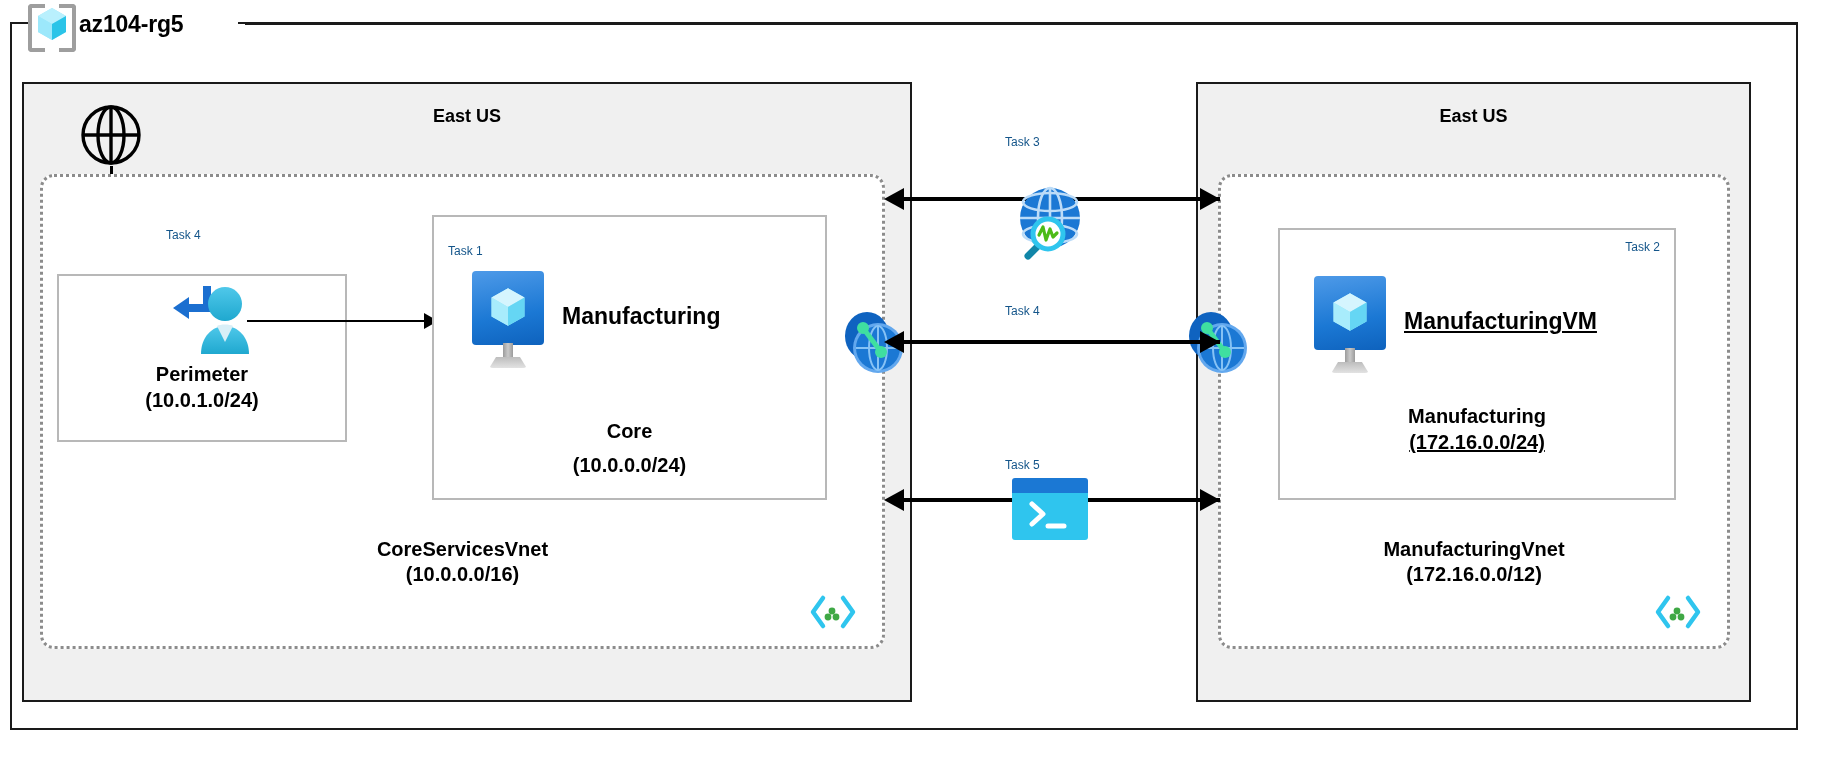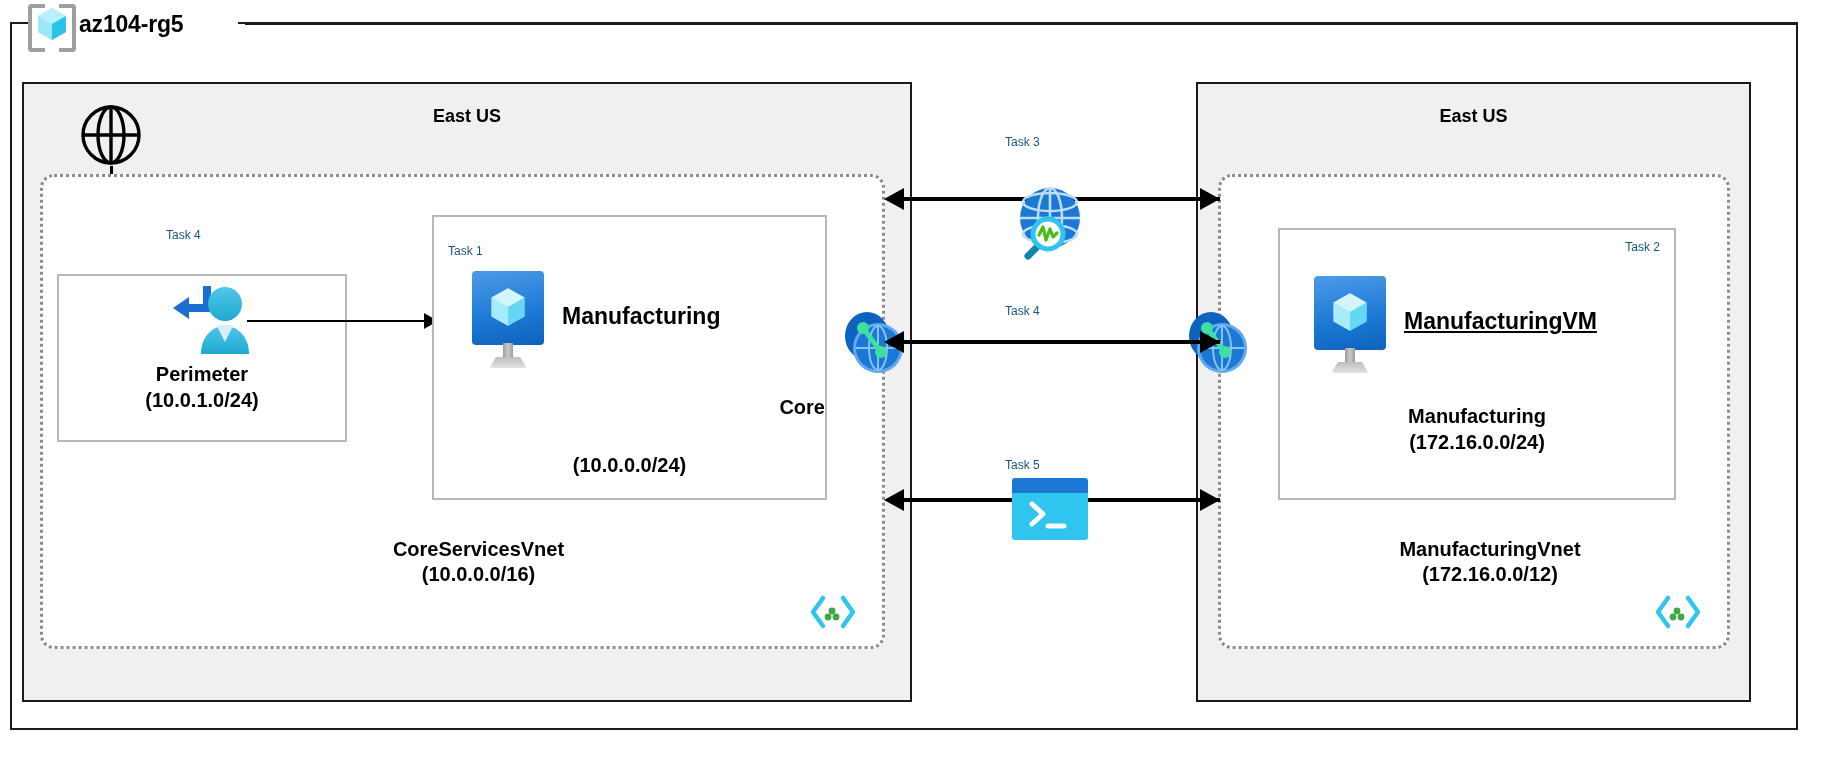--- a/index.html
+++ b/index.html
@@ -17,21 +17,21 @@
   .rg-icon{position:relative;width:48px;height:44px;}
   .rg-icon .brk{position:absolute;top:2px;width:13px;height:40px;border:4px solid #9e9e9e;}
   .rg-icon .brk.l{left:0;border-right:none;border-radius:4px 0 0 4px;}
   .rg-icon .brk.r{right:0;border-left:none;border-radius:0 4px 4px 0;}
 
   
   .region{position:absolute;background:#f0f0f0;border:2px solid #1a1a1a;box-sizing:border-box;}
   .region-title{position:absolute;top:22px;left:0;width:100%;text-align:center;
     font-size:18px;font-weight:bold;color:#000;}
   .vnet{position:absolute;border:3px dotted #8c8c8c;border-radius:14px;background:#ffffff;box-sizing:border-box;}
-  .vnet-name{position:absolute;left:16px;width:100%;text-align:center;font-size:20px;font-weight:bold;color:#000;line-height:1.25;}
+  .vnet-name{position:absolute;left:0;width:100%;text-align:center;font-size:20px;font-weight:bold;color:#000;line-height:1.25;}
   .subnet{position:absolute;border:2px solid #b8b8b8;background:#ffffff;box-sizing:border-box;}
   .subnet-label{position:absolute;left:0;width:100%;text-align:center;font-size:20px;font-weight:bold;color:#000;line-height:1.25;}
   .task-tag{position:absolute;font-size:12px;font-weight:normal;color:#14558a;}
 
   
   .globe-outline{position:absolute;}
   .vm-icon{position:absolute;}
   .vm-screen{position:absolute;left:0;top:0;width:100%;height:74%;border-radius:4px;
     background:linear-gradient(170deg,#4e9ae8 0%,#1b78d4 60%,#0e62bd 100%);}
   .vm-neck{position:absolute;left:43%;top:72%;width:14%;height:16%;
@@ -140,21 +140,21 @@
       <svg width="36" height="40" viewBox="0 0 30 34" style="position:absolute;left:18px;top:16px;">
         <polygon points="15,1 29,9 29,25 15,33 1,25 1,9" fill="#9ce8fb"></polygon>
         <polygon points="15,1 29,9 15,17 1,9" fill="#d5f5fe"></polygon>
         <polygon points="15,17 29,9 29,25 15,33" fill="#65d6f4"></polygon>
         <polygon points="15,17 1,9 1,25 15,33" fill="#a8ecfc"></polygon>
       </svg>
       <span class="vm-neck"></span>
       <span class="vm-base"></span>
     </div>
     <div class="vm-label" style="left:128px;top:86px;">Manufacturing</div>
-    <div class="subnet-label" style="top:178px;text-align:right;">Core</div>
+    <div class="subnet-label" style="top:202px;">Core</div>
     <div class="subnet-label" style="top:212px;margin-top:24px;">(10.0.0.0/24)</div>
   </div>
 
   <span class="peer-icon" style="left:838px;top:306px;">
     <svg width="70" height="72" viewBox="0 0 70 72">
       <ellipse cx="29" cy="30" rx="22" ry="24" fill="#0f63c0"></ellipse>
       <circle cx="40" cy="42" r="25" fill="#63a8ee"></circle>
       <circle cx="40" cy="42" r="22" fill="#1b78d4"></circle>
       <ellipse cx="40" cy="42" rx="9" ry="22" fill="none" stroke="#86c2f5" stroke-width="2"></ellipse>
       <line x1="18" y1="42" x2="62" y2="42" stroke="#86c2f5" stroke-width="2"></line>
@@ -191,21 +191,21 @@
         <polygon points="15,1 29,9 29,25 15,33 1,25 1,9" fill="#9ce8fb"></polygon>
         <polygon points="15,1 29,9 15,17 1,9" fill="#d5f5fe"></polygon>
         <polygon points="15,17 29,9 29,25 15,33" fill="#65d6f4"></polygon>
         <polygon points="15,17 1,9 1,25 15,33" fill="#a8ecfc"></polygon>
       </svg>
       <span class="vm-neck"></span>
       <span class="vm-base"></span>
     </div>
     <div class="vm-label" style="left:124px;top:78px;text-decoration:underline;">ManufacturingVM</div>
     <div class="subnet-label" style="top:174px;">Manufacturing</div>
-    <div class="subnet-label" style="top:200px;">(172.16.0.0/24)</div>
+    <div class="subnet-label" style="top:200px;text-decoration:underline;">(172.16.0.0/24)</div>
   </div>
 
   <span class="peer-icon" style="left:1182px;top:306px;">
     <svg width="70" height="72" viewBox="0 0 70 72">
       <ellipse cx="29" cy="30" rx="22" ry="24" fill="#0f63c0"></ellipse>
       <circle cx="40" cy="42" r="25" fill="#63a8ee"></circle>
       <circle cx="40" cy="42" r="22" fill="#1b78d4"></circle>
       <ellipse cx="40" cy="42" rx="9" ry="22" fill="none" stroke="#86c2f5" stroke-width="2"></ellipse>
       <line x1="18" y1="42" x2="62" y2="42" stroke="#86c2f5" stroke-width="2"></line>
       <line x1="40" y1="20" x2="40" y2="64" stroke="#86c2f5" stroke-width="2"></line>

